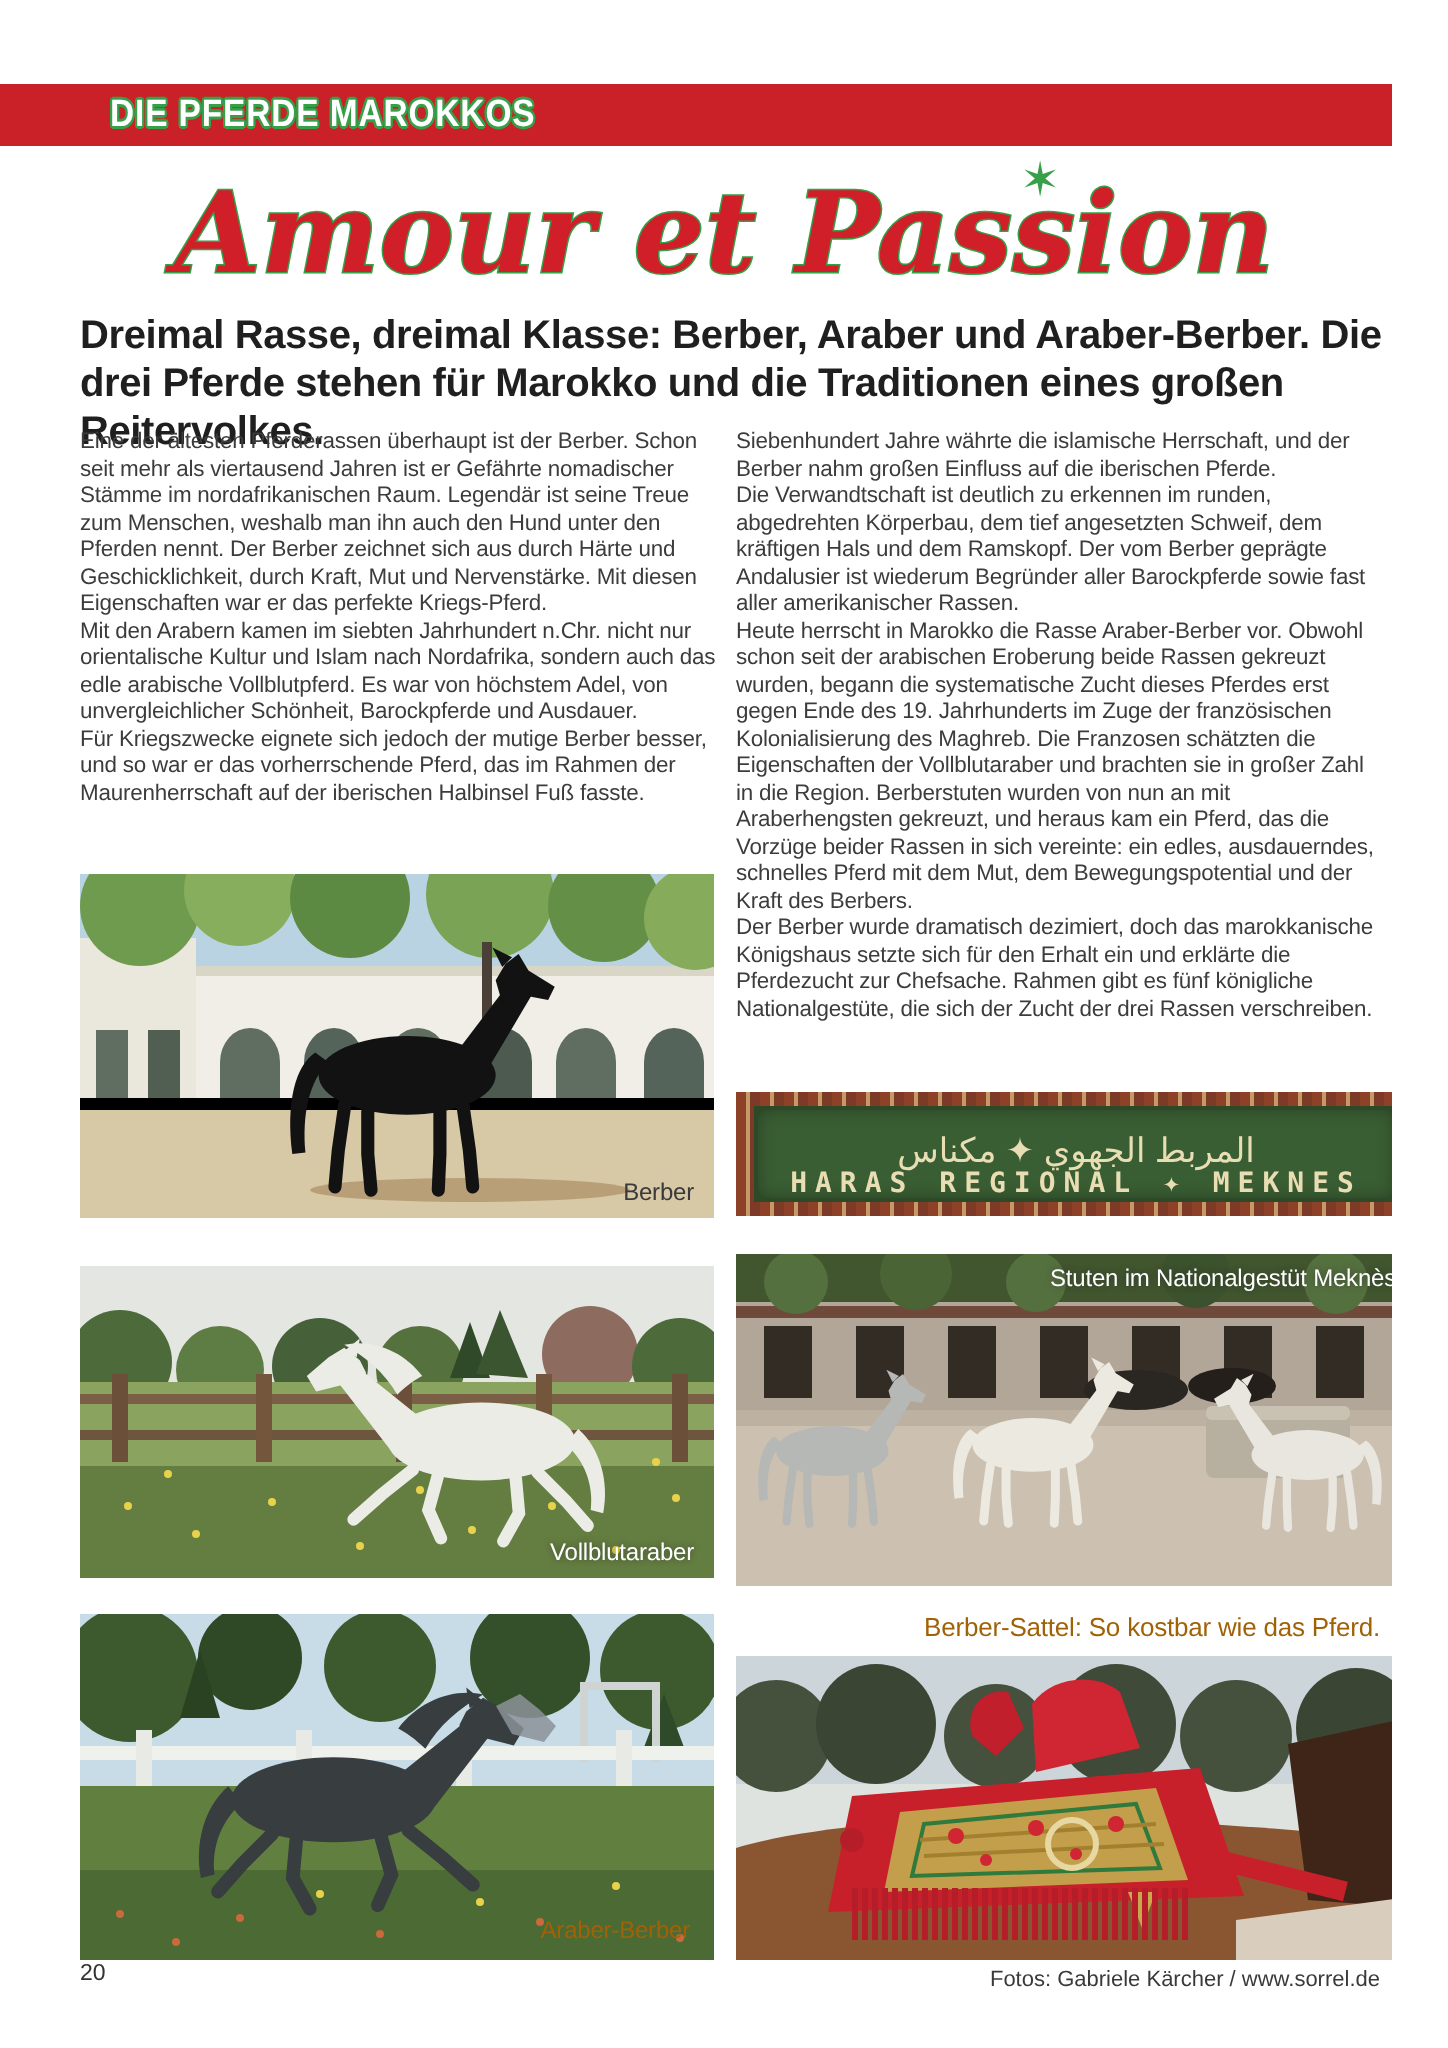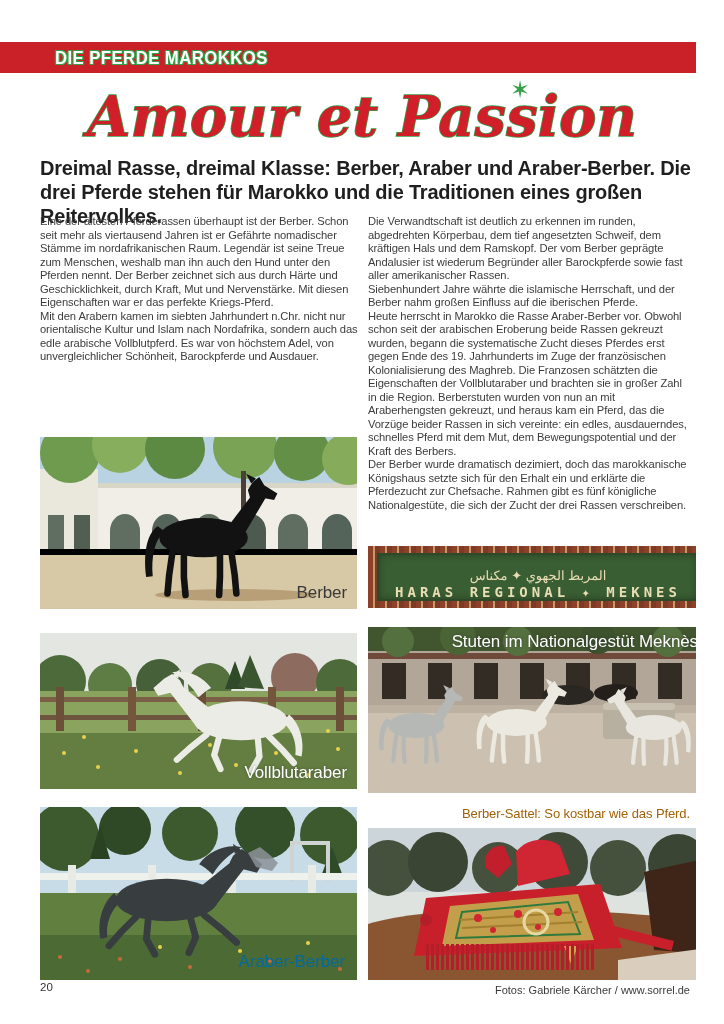--- a/index.html
+++ b/index.html
@@ -16,29 +16,29 @@
   .intro{left:40px;top:156px;width:652px;font-size:20px;font-weight:bold;color:#1f1f1f;
       line-height:24px;letter-spacing:-.2px;}
   
   .col{top:215px;font-size:11.2px;line-height:13.5px;color:#3c3c3c;letter-spacing:-.1px;text-align:left;}
   .col p{margin:0;}
   .col-left{left:40px;width:318px;}
   .col-right{left:368px;width:322px;}
   
   .photo{overflow:hidden;background:#dfe3df;}
   .photo svg{display:block;}
-  .cap{position:absolute;font-size:17px;letter-spacing:-.1px;white-space:nowrap;}
+  .cap{position:absolute;font-size:12px;letter-spacing:-.1px;white-space:nowrap;}
   .cap-dark{color:#3a3a3a;}
   .cap-white{color:#ffffff;text-shadow:0 0 3px rgba(40,40,40,.55);}
   
   .sign{left:368px;top:546px;width:340px;height:62px;box-sizing:border-box;padding:7px 9px;
       background:repeating-linear-gradient(90deg,#8e4129 0 5px,#c59a66 5px 7px,#7d3a26 7px 12px);}
   .sign-inner{width:100%;height:100%;background:#3a5e33;box-shadow:inset 0 0 0 2px #2c4a27,inset 0 0 10px rgba(0,0,0,.45);
       display:flex;flex-direction:column;align-items:center;justify-content:center;color:#ead F;}
-  .sign-arabic{color:#e9ddb4;font-size:13px;line-height:16px;letter-spacing:2px;margin-top:15px;}
+  .sign-arabic{color:#e9ddb4;font-size:17px;line-height:16px;letter-spacing:2px;margin-top:15px;}
   .sign-latin{color:#e9ddb4;font-size:14px;line-height:17px;letter-spacing:4px;font-weight:bold;
       font-family:"DejaVu Sans Mono",monospace;}
   
   .sattel-cap{left:368px;top:806px;width:322px;text-align:right;font-size:13px;color:#a16207;letter-spacing:-.1px;}
   .page-num{left:40px;top:981px;font-size:11.5px;color:#333;}
   .credit{left:368px;top:984px;width:322px;text-align:right;font-size:11px;color:#3a3a3a;}
   .fringe{position:absolute;left:58px;top:116px;width:168px;height:26px;
       background:repeating-linear-gradient(90deg,#b51e29 0 3px,rgba(181,30,41,0) 3px 5px);}
 </style>
 </head>
@@ -81,24 +81,25 @@
   <svg class="abs" style="left:0;top:74px" width="724" height="84">
     <text x="362" y="62" text-anchor="middle" font-family="DejaVu Serif, serif" font-style="italic" font-weight="bold" font-size="56" fill="#d01f28" stroke="#36a048" stroke-width="1.5" paint-order="stroke fill">Amour et Passion</text>
     <text x="520" y="24" text-anchor="middle" font-size="24" fill="#36a048">✶</text>
   </svg>
 
   <div class="abs intro">Dreimal Rasse, dreimal Klasse: Berber, Araber und Araber-Berber. Die drei Pferde stehen für Marokko und die Traditionen eines großen Reitervolkes.</div>
 
   <div class="abs col col-left">
     <p>Eine der ältesten Pferderassen überhaupt ist der Berber. Schon seit mehr als viertausend Jahren ist er Gefährte nomadischer Stämme im nordafrikanischen Raum. Legendär ist seine Treue zum Menschen, weshalb man ihn auch den Hund unter den Pferden nennt. Der Berber zeichnet sich aus durch Härte und Geschicklichkeit, durch Kraft, Mut und Nervenstärke. Mit diesen Eigenschaften war er das perfekte Kriegs-Pferd.</p>
     <p>Mit den Arabern kamen im siebten Jahrhundert n.Chr. nicht nur orientalische Kultur und Islam nach Nordafrika, sondern auch das edle arabische Vollblutpferd. Es war von höchstem Adel, von unvergleichlicher Schönheit, Barockpferde und Ausdauer.</p>
+    <p>Für Kriegszwecke eignete sich jedoch der mutige Berber besser, und so war er das vorherrschende Pferd, das im Rahmen der Maurenherrschaft auf der iberischen Halbinsel Fuß fasste.</p>
   </div>
   <div class="abs col col-right">
+    <p>Siebenhundert Jahre währte die islamische Herrschaft, und der Berber nahm großen Einfluss auf die iberischen Pferde.</p>
     <p>Die Verwandtschaft ist deutlich zu erkennen im runden, abgedrehten Körperbau, dem tief angesetzten Schweif, dem kräftigen Hals und dem Ramskopf. Der vom Berber geprägte Andalusier ist wiederum Begründer aller Barockpferde sowie fast aller amerikanischer Rassen.</p>
-    <p>Siebenhundert Jahre währte die islamische Herrschaft, und der Berber nahm großen Einfluss auf die iberischen Pferde.</p>
     <p>Heute herrscht in Marokko die Rasse Araber-Berber vor. Obwohl schon seit der arabischen Eroberung beide Rassen gekreuzt wurden, begann die systematische Zucht dieses Pferdes erst gegen Ende des 19. Jahrhunderts im Zuge der französischen Kolonialisierung des Maghreb. Die Franzosen schätzten die Eigenschaften der Vollblutaraber und brachten sie in großer Zahl in die Region. Berberstuten wurden von nun an mit Araberhengsten gekreuzt, und heraus kam ein Pferd, das die Vorzüge beider Rassen in sich vereinte: ein edles, ausdauerndes, schnelles Pferd mit dem Mut, dem Bewegungspotential und der Kraft des Berbers.</p>
     <p>Der Berber wurde dramatisch dezimiert, doch das marokkanische Königshaus setzte sich für den Erhalt ein und erklärte die Pferdezucht zur Chefsache. Rahmen gibt es fünf königliche Nationalgestüte, die sich der Zucht der drei Rassen verschreiben.</p>
   </div>
 
   <div class="abs photo" style="left:40px;top:437px;width:317px;height:172px">
     <svg width="317" height="172">
       <rect x="0" y="0" width="317" height="90" fill="#b9d3e3"></rect>
       <rect x="0" y="46" width="317" height="74" fill="#f0eee6"></rect>
       <rect x="0" y="46" width="317" height="5" fill="#d9d5c7"></rect>
       <rect x="0" y="32" width="58" height="88" fill="#eae7dc"></rect>
@@ -234,21 +235,21 @@
           <circle cx="300" cy="162" r="2"></circle>
       </g>
       <g fill="#e8d24a">
         <circle cx="120" cy="140" r="2"></circle>
           <circle cx="200" cy="144" r="2"></circle>
           <circle cx="268" cy="136" r="2"></circle>
       </g>
       <use href="#horse-gallop" transform="translate(35,30) scale(0.85)" style="color:#383d40"></use>
       <polygon points="208,46 220,40 230,48 238,56 232,64 216,60" fill="#8b9298" opacity="0.85"></polygon>
     </svg>
-    <div class="cap cap-dark" style="right:12px;bottom:8px;color:#0369a1">Araber-Berber</div>
+    <div class="cap cap-dark" style="right:12px;bottom:8px;color:#a16207">Araber-Berber</div>
   </div>
 
   <div class="abs photo" style="left:368px;top:828px;width:340px;height:152px">
     <svg width="340" height="152">
       <rect x="0" y="0" width="340" height="64" fill="#ccd6da"></rect>
       <circle cx="20" cy="40" r="28" fill="#46513d"></circle>
         <circle cx="70" cy="34" r="30" fill="#3a4534"></circle>
       <circle cx="130" cy="40" r="26" fill="#46513d"></circle>
         <circle cx="190" cy="34" r="30" fill="#3f4a38"></circle>
       <circle cx="250" cy="40" r="28" fill="#46513d"></circle>

